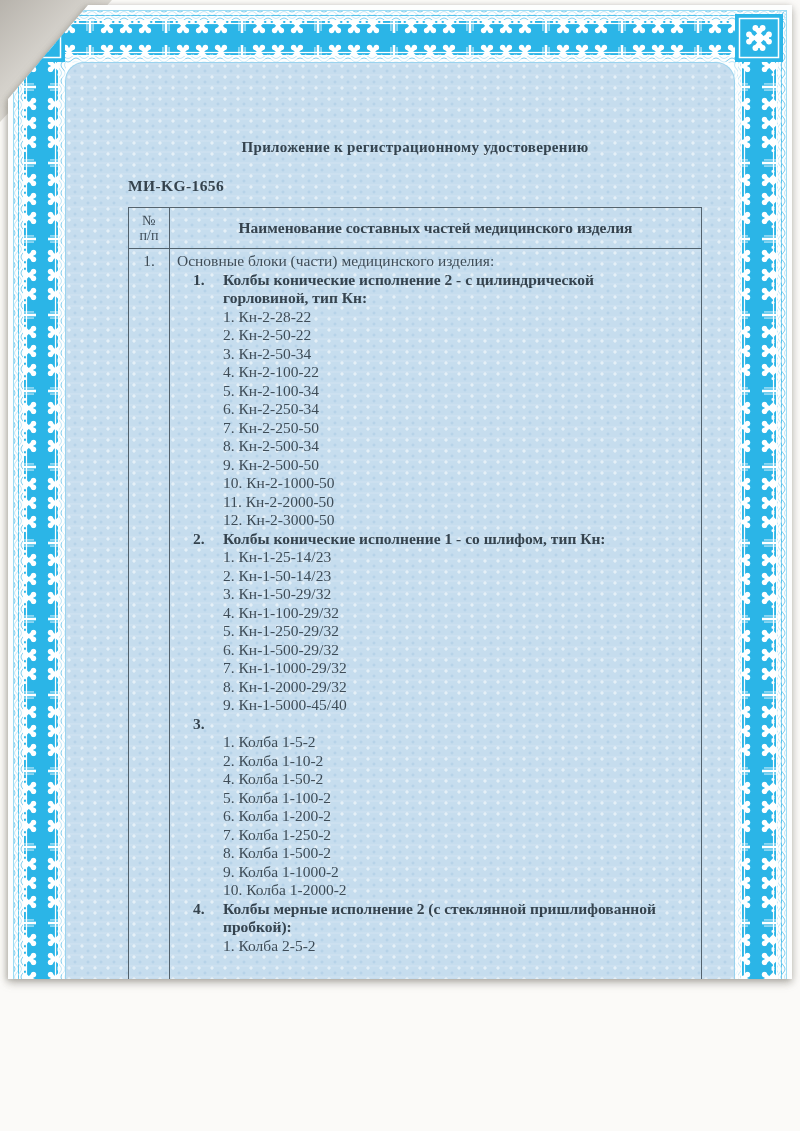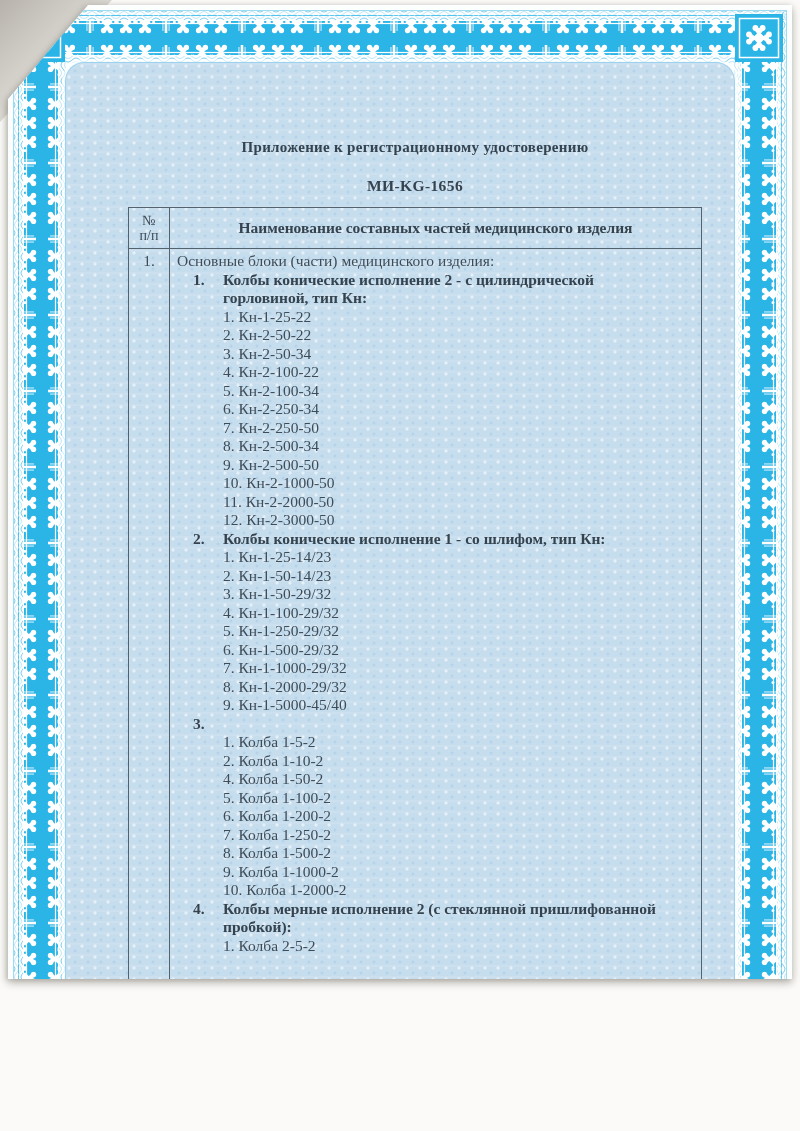--- a/index.html
+++ b/index.html
@@ -18,21 +18,21 @@
        background-color:#c6ddee;
        background-image:
          radial-gradient(circle at 3px 3px,rgba(255,255,255,.55) 1.2px,transparent 2px),
          radial-gradient(circle at 9px 8px,rgba(148,188,220,.32) 1.1px,transparent 1.8px),
          repeating-linear-gradient(180deg,rgba(255,255,255,.10) 0 2px,rgba(0,0,0,0) 2px 11px);
        background-size:13px 11px,13px 11px,auto;
        box-shadow:0 0 0 1px #9bd3ee,0 0 0 4px rgba(255,255,255,.65)}
   .content{position:absolute;inset:0}
   .doc-title{position:absolute;left:120px;top:133px;width:574px;text-align:center;
        font-weight:bold;font-size:15px;line-height:19px;color:#35434e;letter-spacing:.3px}
-  .doc-number{position:absolute;left:120px;top:172px;width:574px;text-align:center;
+  .doc-number{position:absolute;left:120px;top:172px;width:574px;
        font-weight:bold;font-size:15.5px;color:#35434e;letter-spacing:.4px}
   .parts-table{position:absolute;left:120px;top:202px;width:574px;height:803px;
        border:1px solid rgba(62,76,86,.85);display:flex;flex-direction:column;box-sizing:border-box}
   .thead{display:flex;height:40px;flex:none;border-bottom:1px solid rgba(62,76,86,.85)}
   .th-num{width:40px;flex:none;border-right:1px solid rgba(62,76,86,.85);
        display:flex;flex-direction:column;align-items:center;justify-content:center;
        font-size:14px;line-height:15px;color:#3e4c57}
   .th-name{flex:1;display:flex;align-items:center;justify-content:center;
        font-weight:bold;font-size:15.5px;color:#35434e}
   .tbody{flex:1;display:flex;overflow:hidden}
@@ -178,21 +178,21 @@
           </div>
           <div class="tbody">
             <div class="td-num">1.</div>
             <div class="td-content">
               <div class="intro">Основные блоки (части) медицинского изделия:</div>
               <div class="sections">
                   <div class="section-heading">
                     <span class="sec-num">1.</span>
                     <span class="sec-title">Колбы конические исполнение 2 - с цилиндрической горловиной, тип Кн:</span>
                   </div>
-                  <div class="part-item">1. Кн-1-25-22</div>
+                  <div class="part-item">1. Кн-2-28-22</div>
                   <div class="part-item">2. Кн-2-50-22</div>
                   <div class="part-item">3. Кн-2-50-34</div>
                   <div class="part-item">4. Кн-2-100-22</div>
                   <div class="part-item">5. Кн-2-100-34</div>
                   <div class="part-item">6. Кн-2-250-34</div>
                   <div class="part-item">7. Кн-2-250-50</div>
                   <div class="part-item">8. Кн-2-500-34</div>
                   <div class="part-item">9. Кн-2-500-50</div>
                   <div class="part-item">10. Кн-2-1000-50</div>
                   <div class="part-item">11. Кн-2-2000-50</div>

